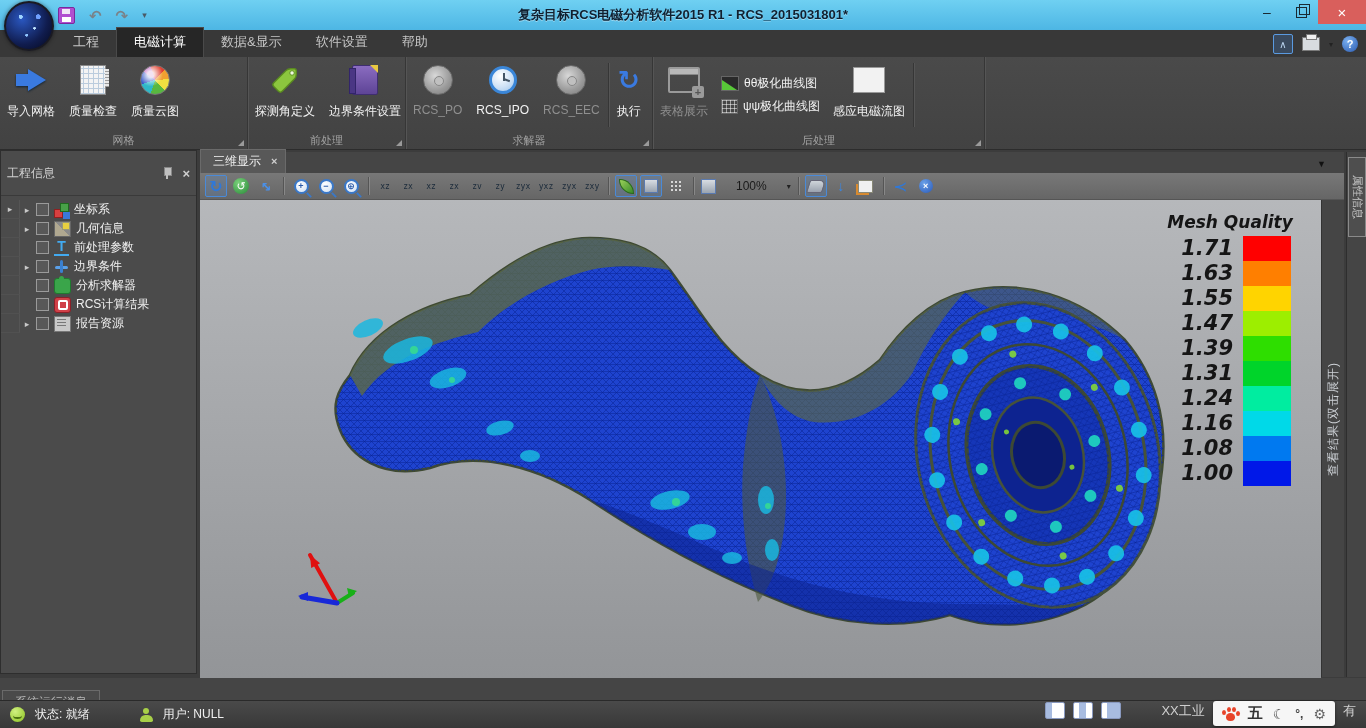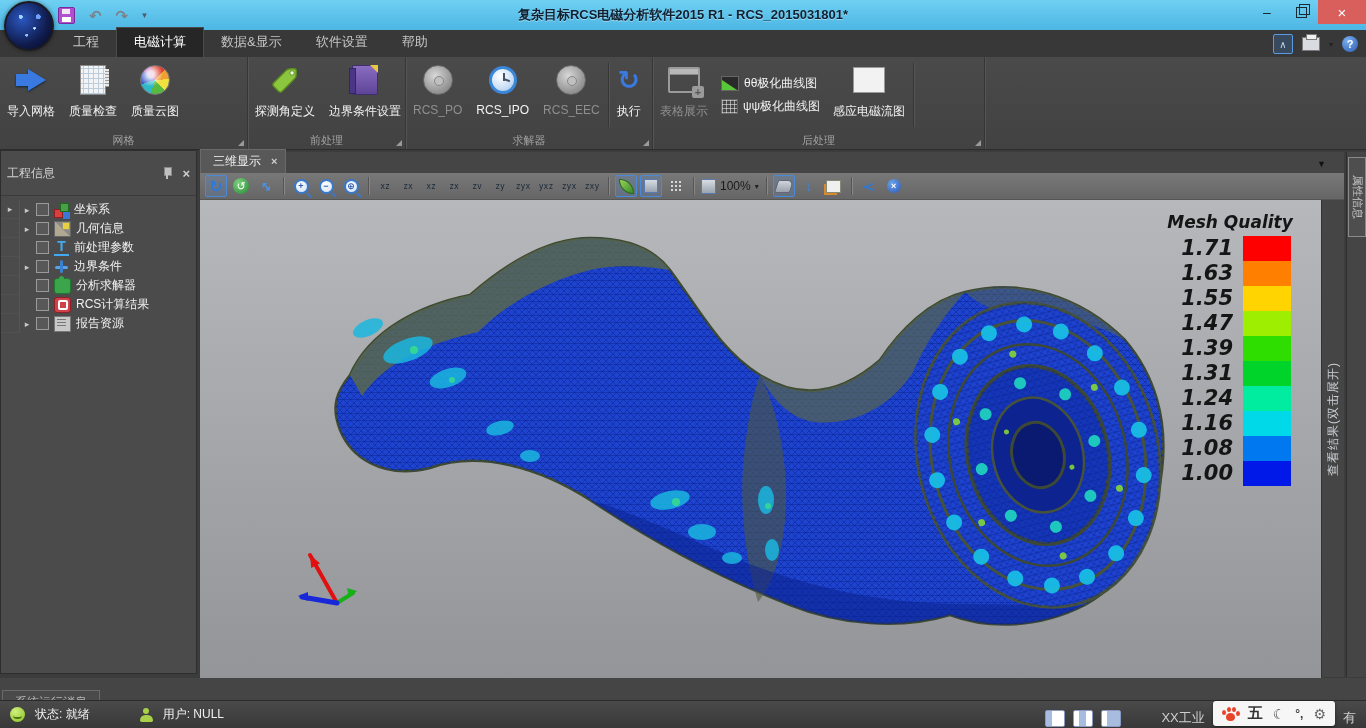--- a/index.html
+++ b/index.html
@@ -127,21 +127,21 @@
   .orbit{font-size:16px;font-weight:bold;color:#2f78d8;font-family:"DejaVu Sans",sans-serif}
   .greensync{width:16px;height:16px;border-radius:50%;background:radial-gradient(circle at 35% 30%,#7ad07a,#2a8a3a);color:#fff;font-size:11px;display:flex;align-items:center;justify-content:center;font-family:"DejaVu Sans",sans-serif}
   .panarrow{font-size:13px;color:#4a90e8;transform:rotate(45deg);font-family:"DejaVu Sans",sans-serif;font-weight:bold}
   .mag{width:11px;height:11px;border:2px solid #3a78c8;border-radius:50%;position:relative;background:radial-gradient(circle at 35% 30%,#fff,#cfe0f4)}
   .mag::before{content:"";position:absolute;right:-5px;bottom:-4px;width:6px;height:2px;background:#3a78c8;transform:rotate(45deg)}
   .mag i{position:absolute;inset:0;display:flex;align-items:center;justify-content:center;font-style:normal;font-size:9px;font-weight:bold;color:#2a5aa8;line-height:1}
   .viewbtn{font-size:8px;color:#1a2a3a;font-family:"DejaVu Sans Mono",monospace;letter-spacing:0;padding:0 1px;min-width:16px}
   .leaf{width:13px;height:13px;background:linear-gradient(135deg,#9ad05a,#3a8a2a);border-radius:0 95% 0 95%;border:1px solid #2a6a1a}
   .graysq{width:12px;height:12px;background:linear-gradient(#d8dce2,#9aa4b0);border:1px solid #5a7ab0}
   .dots{width:13px;height:13px;background-image:radial-gradient(#d8d8d8 1px,transparent 1.2px);background-size:4px 4px}
-  .pct{display:flex;align-items:center;gap:4px;color:#1a1a1a;font-size:12px}
+  .pct{display:flex;align-items:center;gap:20px;color:#1a1a1a;font-size:12px}
   .pct .graysq{width:13px;height:13px}
   .dd{font-size:8px;color:#222}
   .surf{width:14px;height:11px;background:linear-gradient(#cfd4da,#9aa2ae);border:1px solid #667;transform:skewX(-18deg);border-radius:2px 6px 2px 2px}
   .dna{font-size:14px;color:#3a86e0;font-weight:bold}
   .wincopy{width:13px;height:11px;background:#f0f0f0;border:1px solid #887;box-shadow:-3px 3px 0 -1px #d88a30}
   .share-ic{font-size:13px;color:#2f78d8;font-weight:bold;transform:scaleX(1.3)}
   .closeblue{width:14px;height:14px;border-radius:50%;background:radial-gradient(circle at 35% 30%,#6aa0e8,#2a5ab8);color:#fff;font-size:9px;display:flex;align-items:center;justify-content:center;font-weight:bold}
   #vbody{display:flex;height:477px}
   #viewport{width:1122px;height:558px;background:linear-gradient(#b6b8bb,#8d8f92);position:relative;overflow:hidden}
   #results-strip{width:22px;height:477px;background:#454545;border-left:1px solid #333;position:relative}
@@ -163,21 +163,21 @@
   
   #msgtabrow{left:0;top:678px;width:1366px;height:22px;background:#454545}
   #msgtab{position:absolute;left:2px;top:12px;padding:3px 12px;border:1px solid #6a6a6a;border-bottom:none;color:#b8b8b8;font-size:12px;background:#4a4a4a}
   #statusbar{left:0;top:700px;width:1366px;height:28px;background:linear-gradient(#4a4a4a,#383838);border-top:1px solid #2a2a2a;display:flex;align-items:center;padding:0 10px;box-sizing:border-box;gap:10px}
   .smiley{width:15px;height:15px;border-radius:50%;background:radial-gradient(circle at 35% 30%,#d0f080,#8ac020);position:relative}
   .smiley::after{content:"";position:absolute;left:3px;top:5px;width:9px;height:5px;border-bottom:2px solid #4a7010;border-radius:50%}
   .person{width:13px;height:14px;position:relative}
   .person::before{content:"";position:absolute;left:3.5px;top:0;width:6px;height:6px;border-radius:50%;background:#a8d048}
   .person::after{content:"";position:absolute;left:0;bottom:0;width:13px;height:7px;border-radius:6px 6px 2px 2px;background:#a8d048}
   .stext{color:#f0f0f0;font-size:12px}
-  #sb-right{margin-left:auto;display:flex;align-items:flex-end;gap:8px}
+  #sb-right{margin-left:auto;display:flex;align-items:flex-start;gap:8px}
   .layoutbtn{width:20px;height:17px;background:#fff;border:1px solid #8a9ac0;border-radius:2px;box-sizing:border-box}
   .lb1{background:linear-gradient(90deg,#a8bce0 0 6px,#fff 6px)}
   .lb2{background:linear-gradient(90deg,#fff 0 5px,#a8bce0 5px 12px,#fff 12px)}
   .lb3{background:linear-gradient(90deg,#fff 0 5px,#a8bce0 5px)}
   .copy-frag{color:#cfcfcf;font-size:13px}
   #imebar{display:flex;align-items:center;gap:10px;background:#f6f6f6;border-radius:3px;box-shadow:0 1px 3px rgba(0,0,0,.5);height:25px;padding:0 9px;position:relative;top:-1px}
   .paw{width:16px;height:14px;position:relative}
   .paw::before{content:"";position:absolute;left:4px;bottom:0;width:9px;height:8px;background:#e8442a;border-radius:50% 50% 46% 46%}
   .paw::after{content:"";position:absolute;left:0;top:3px;width:4px;height:5px;background:#e8442a;border-radius:50%;box-shadow:5px -3px 0 #e8442a,10px -3px 0 #e8442a,14px 1px 0 #e8442a}
   .ime-mode{color:#333;font-size:15px;font-weight:bold;font-style:normal}

